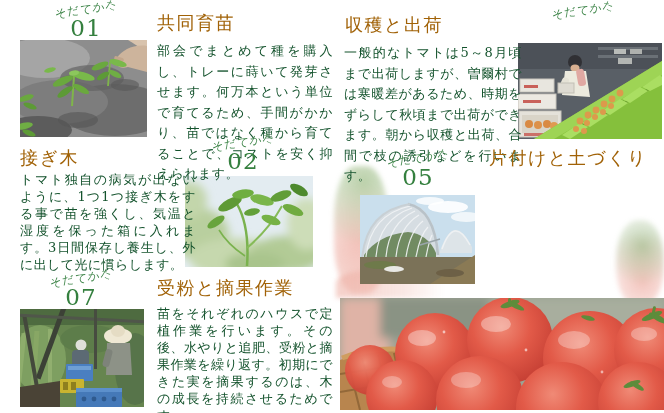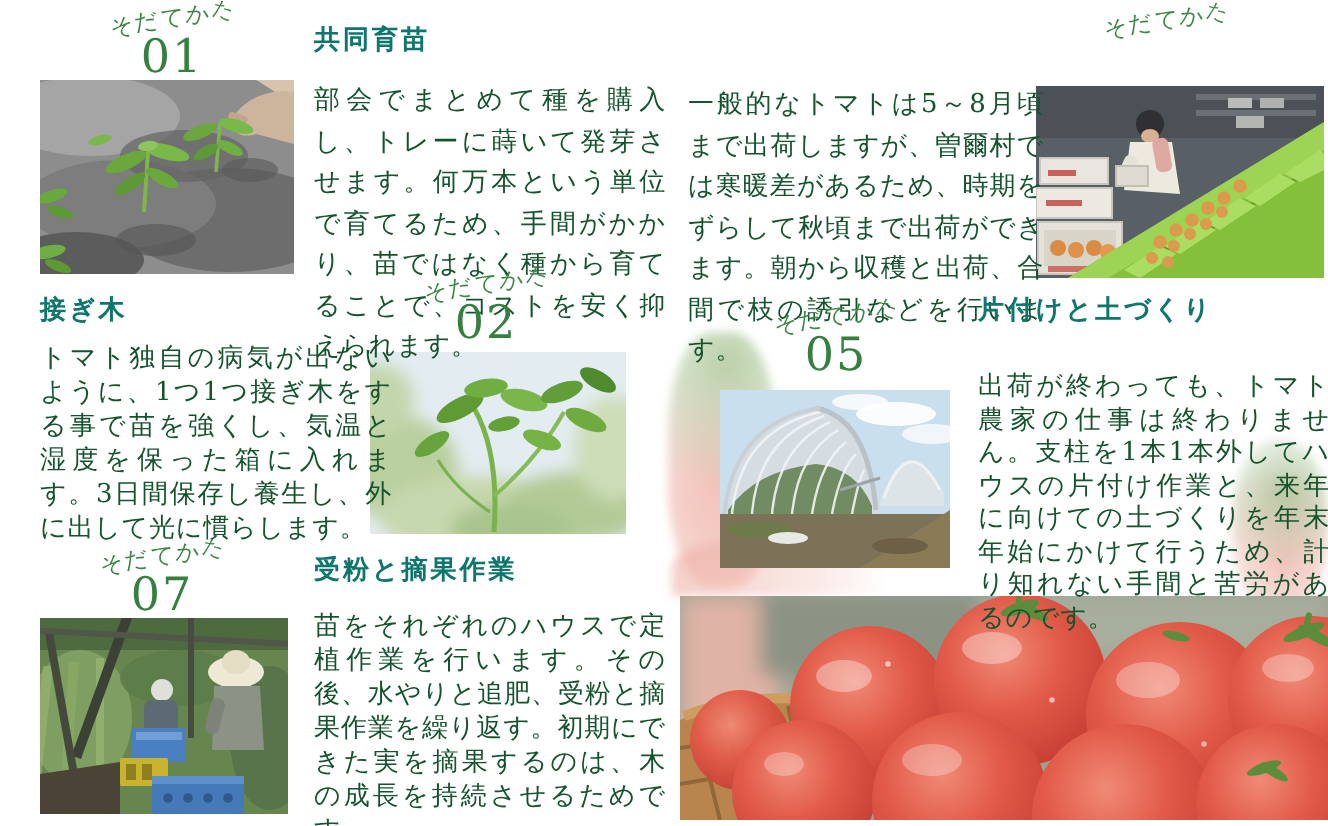--- a/index.html
+++ b/index.html
@@ -12,21 +12,21 @@
   .step-label{width:90px;text-align:center;color:#3e8549;z-index:3;}
   .step-label .kana{font-size:11.5px;letter-spacing:1px;color:#3e8549;display:block;line-height:1.1;}
   .step-label .kana span{display:inline-block;}
   .step-label .kana .arc-0{transform:translateY(4px) rotate(-14deg);}
   .step-label .kana .arc-1{transform:translateY(1.5px) rotate(-7deg);}
   .step-label .kana .arc-2{transform:translateY(-.5px) rotate(0deg);}
   .step-label .kana .arc-3{transform:translateY(-2px) rotate(7deg);}
   .step-label .kana .arc-4{transform:translateY(-4.5px) rotate(16deg);font-size:10.5px;}
   .step-num{font-size:23px;line-height:1.05;color:#35803f;letter-spacing:1px;display:block;text-align:center;}
   
-  .h{font-size:13px;font-weight:bold;color:#0f766e;letter-spacing:1.5px;z-index:3;white-space:nowrap;}
+  .h{font-size:18px;font-weight:normal;color:#a16207;letter-spacing:1.5px;z-index:3;white-space:nowrap;}
   
   .b{font-size:13px;color:#14532d;letter-spacing:.4px;text-align:justify;z-index:3;}
   .lh21{line-height:20.5px;}
   .lh17{line-height:17px;}
   .lh165{line-height:16.5px;}
   
   .photo{z-index:2;overflow:hidden;}
   .photo svg{display:block;width:100%;height:100%;}
   
   .deco{z-index:1;filter:blur(2.5px);}
@@ -175,20 +175,21 @@
       <circle cx="64" cy="90" r="2.4" fill="#2f5a8e"></circle>
       <circle cx="74" cy="90" r="2.4" fill="#2f5a8e"></circle>
       <circle cx="84" cy="90" r="2.4" fill="#2f5a8e"></circle>
       <circle cx="94" cy="90" r="2.4" fill="#2f5a8e"></circle>
       <path d="M0,78 L40,72 L40,98 L0,98 Z" fill="#4a4336"></path>
     </svg>
   </div>
   <div class="abs h" style="left:157px;top:276px;">受粉と摘果作業</div>
   <div class="abs b lh17" style="left:157px;top:305px;width:176px;">苗をそれぞれのハウスで定植作業を行います。その後、水やりと追肥、受粉と摘果作業を繰り返す。初期にできた実を摘果するのは、木の成長を持続させるためです。</div>
 
+  <div class="abs h" style="left:345px;top:13px;">収穫と出荷</div>
   <div class="abs b lh21" style="left:344px;top:43px;width:178px;">一般的なトマトは5～8月頃まで出荷しますが、曽爾村では寒暖差があるため、時期をずらして秋頃まで出荷ができます。朝から収穫と出荷、合間で枝の誘引などを行います。</div>
   <div class="abs step-label" style="left:538px;top:4px;">
     <span class="kana arc"><span class="arc-0">そ</span><span class="arc-1">だ</span><span class="arc-2">て</span><span class="arc-3">か</span><span class="arc-4">た</span></span>
   </div>
   <div class="abs photo" style="left:518px;top:43px;width:144px;height:96px;" title="tomato-sorting-and-shipping-line">
     <svg viewBox="0 0 144 96" preserveAspectRatio="none">
       <rect width="144" height="96" fill="#595f66"></rect>
       <rect x="0" y="0" width="144" height="26" fill="#4c5158"></rect>
       <rect x="80" y="4" width="60" height="3" fill="#6a7076"></rect>
       <rect x="80" y="12" width="60" height="3" fill="#6a7076"></rect>
@@ -279,21 +280,20 @@
       <line x1="60" y1="50" x2="80" y2="44" stroke="#9aa5ab" stroke-width="1.5"></line>
 
       <rect y="62" width="115" height="27" fill="#7b7258"></rect>
       <polygon points="70,89 115,60 115,89" fill="#8a7a55"></polygon>
       <ellipse cx="20" cy="70" rx="16" ry="4" fill="#6e7a4a"></ellipse>
       <ellipse cx="34" cy="74" rx="10" ry="3" fill="#e8e8e4"></ellipse>
       <ellipse cx="90" cy="78" rx="14" ry="4" fill="#6d6046"></ellipse>
     </svg>
   </div>
   <div class="abs h" style="left:489px;top:146px;">片付けと土づくり</div>
-  <div class="abs b lh165" style="left:489px;top:186px;width:176px;">出荷が終わっても、トマト農家の仕事は終わりません。支柱を1本1本外してハウスの片付け作業と、来年に向けての土づくりを年末年始にかけて行うため、計り知れない手間と苦労があるのです。</div>
 
   <div class="abs photo" style="left:340px;top:298px;width:324px;height:112px;" title="harvested-red-tomatoes-in-basket">
     <svg viewBox="0 0 324 112" preserveAspectRatio="none">
       <defs>
         <radialGradient id="tg" cx="40%" cy="35%" r="75%">
           <stop offset="0%" stop-color="#f08a76"></stop>
           <stop offset="45%" stop-color="#e25a48"></stop>
           <stop offset="100%" stop-color="#c03a30"></stop>
         </radialGradient>
         <filter id="bgblur" x="-20%" y="-20%" width="140%" height="140%">

